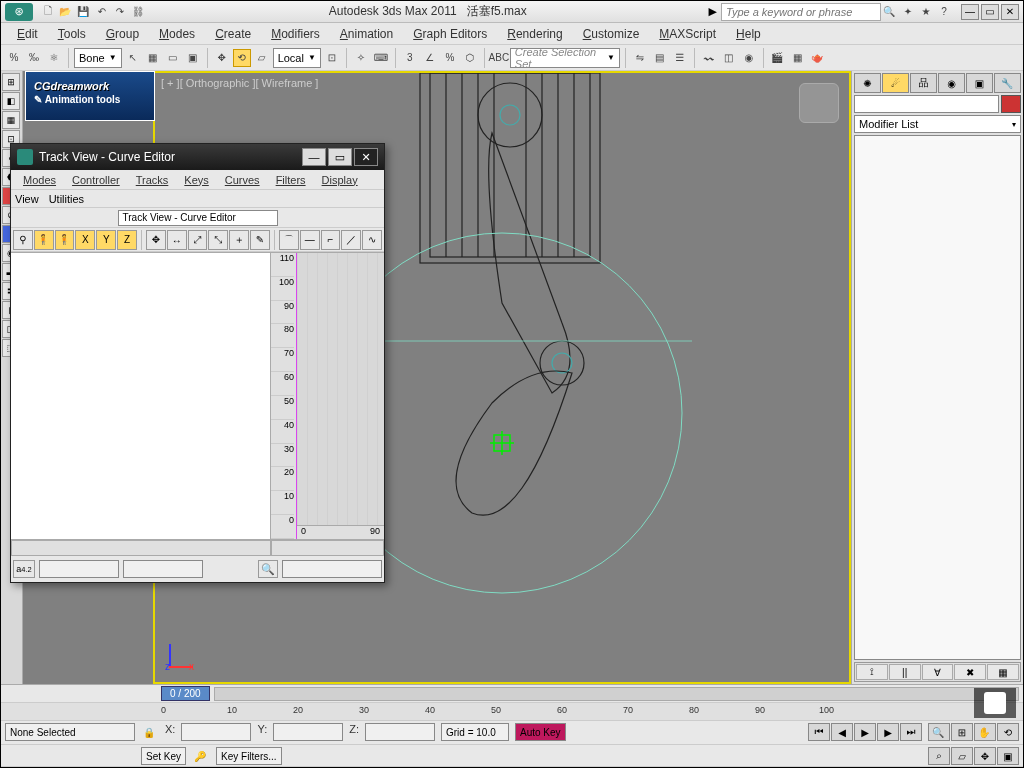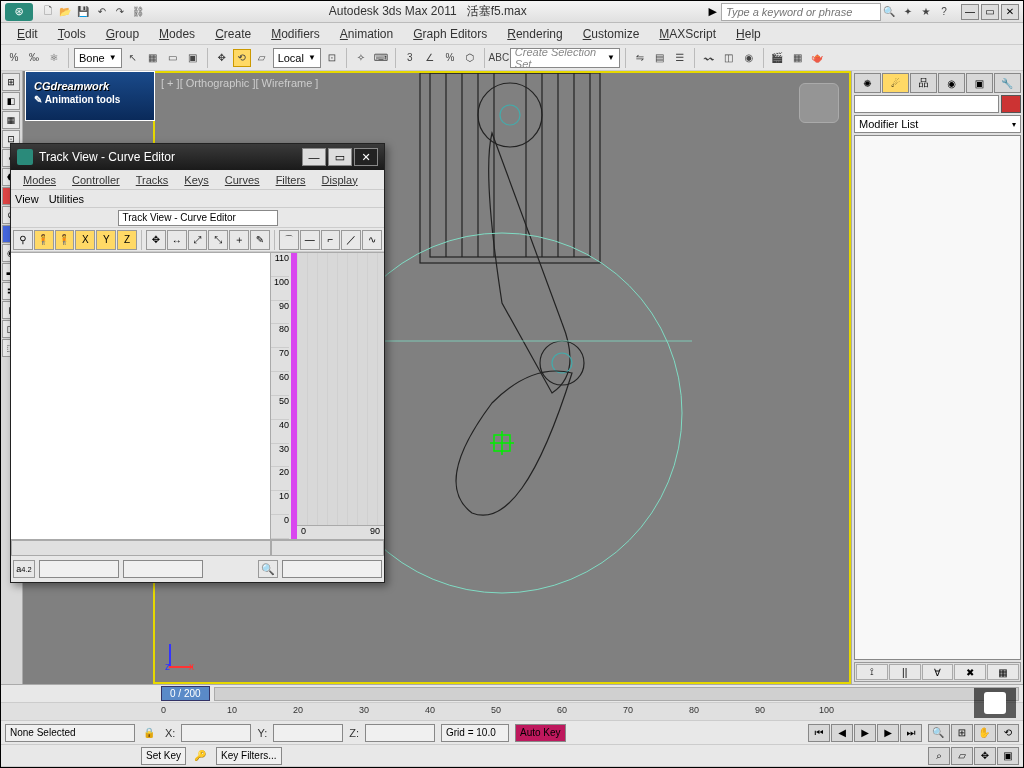--- a/index.html
+++ b/index.html
@@ -63,21 +63,21 @@
 .rp-btns { display:flex; gap:1px; height:20px; border:1px solid #999; padding:1px;}
 .rp-btns .b { flex:1; border:1px solid #aaa; background:#e8e8e8; font-size:10px; display:flex;align-items:center;justify-content:center;}
 
 
 .bottom { background:#e8e8e8; border-top:1px solid #aaa; }
 .timeline { height:18px; display:flex; align-items:center; border-bottom:1px solid #ccc; }
 .frame-ind { background:#5a8ac8; color:#fff; padding:1px 8px; font-size:10px; margin-left:160px; border:1px solid #336;}
 .time-slider { flex:1; height:14px; background:#d0d0d0; border:1px solid #aaa; margin:0 4px;}
 .ruler { height:18px; background:#e0e0e0; border-bottom:1px solid #ccc; position:relative; font-size:9px; color:#333; padding-left:160px;}
 .ruler span { position:absolute; top:2px; }
-.status { height:24px; display:flex; align-items:center; padding:2px 4px; gap:6px; border-bottom:1px solid #ccc;}
+.status { height:24px; display:flex; align-items:flex-start; padding:2px 4px; gap:6px; border-bottom:1px solid #ccc;}
 .status-box { border:1px solid #888; background:#f0f0f0; height:18px; padding:0 4px; display:flex; align-items:center; font-size:10px;}
 .coord-label { font-size:11px; color:#333; }
 .coord-input { width:70px; height:18px; border:1px solid #888; background:#f0f0f0; padding:0 2px; font-size:10px;}
 .anim-btns { display:flex; gap:1px; }
 .abtn { width:22px; height:18px; border:1px solid #888; background:#d8d8d8; font-size:10px; display:flex;align-items:center;justify-content:center;}
 .status2 { height:18px; display:flex; align-items:center; padding:2px 4px; gap:10px; font-size:10px; color:#444;}
 
 
 .trackview { position:absolute; left:10px; top:143px; width:375px; height:440px; background:#e8e8e8; border:1px solid #222; box-shadow:3px 3px 8px rgba(0,0,0,0.4); z-index:10; display:flex; flex-direction:column;}
 .tv-title { height:26px; background:linear-gradient(#3a3a3a,#1a1a1a); color:#fff; display:flex; align-items:center; padding:0 6px; font-size:12px;}
@@ -88,21 +88,21 @@
 .tv-menu .mi { padding:2px 8px; font-size:11px; color:#333; text-decoration:underline;}
 .tv-menu2 { height:18px; display:flex; align-items:center; padding:0 4px; gap:10px; background:#e8e8e8; border-bottom:1px solid #ccc; font-size:11px;}
 .tv-name { height:20px; display:flex; justify-content:center; align-items:center; border-bottom:1px solid #ccc;}
 .tv-name-box { width:160px; height:16px; border:1px solid #888; background:#fff; font-size:10px; padding:0 4px; display:flex;align-items:center;}
 .tv-tools { height:24px; display:flex; align-items:center; padding:0 2px; gap:1px; border-bottom:1px solid #ccc;}
 .tv-tools .tt { width:20px; height:20px; border:1px solid #999; background:#e8e8e8; font-size:10px;display:flex;align-items:center;justify-content:center;}
 .tv-tools .tt.y { background:#ffd966; }
 .tv-body { flex:1; display:flex; border-top:1px solid #aaa; border-bottom:1px solid #aaa; overflow:hidden;}
 .tv-tree { width:260px; background:#fff; border-right:1px solid #aaa; }
 .tv-graph { flex:1; background:#d8d8d8; position:relative; display:flex;}
-.tv-yaxis { width:26px; background:#e0e0e0; border-right:6px solid #d946ef; display:flex; flex-direction:column; font-size:9px; text-align:right; padding-right:2px;}
+.tv-yaxis { width:26px; background:#e0e0e0; border-right:1px solid #d946ef; display:flex; flex-direction:column; font-size:9px; text-align:right; padding-right:2px;}
 .tv-yaxis div { flex:1; border-bottom:1px solid #ccc;}
 .tv-plot { flex:1; background:repeating-linear-gradient(to right,#d0d0d0,#d0d0d0 1px,#d8d8d8 1px,#d8d8d8 10px); position:relative;}
 .tv-xaxis { position:absolute; bottom:0; left:0; right:0; height:14px; background:#e0e0e0; border-top:1px solid #aaa; font-size:9px; display:flex; justify-content:space-between; padding:0 4px;}
 .tv-hscroll { height:16px; display:flex; }
 .tv-hscroll .sc { flex:1; background:#e0e0e0; border:1px solid #aaa; }
 .tv-bottom { height:26px; display:flex; align-items:center; padding:2px; gap:4px;}
 .tv-bottom .bx { height:18px; border:1px solid #888; background:#f0f0f0; }
 
 
 .watermark { position:absolute; right:8px; bottom:50px; background:rgba(0,0,0,0.6); color:#fff; font-weight:bold; font-style:italic; padding:4px 10px; font-size:15px; z-index:5; display:flex; align-items:center; gap:6px;}

